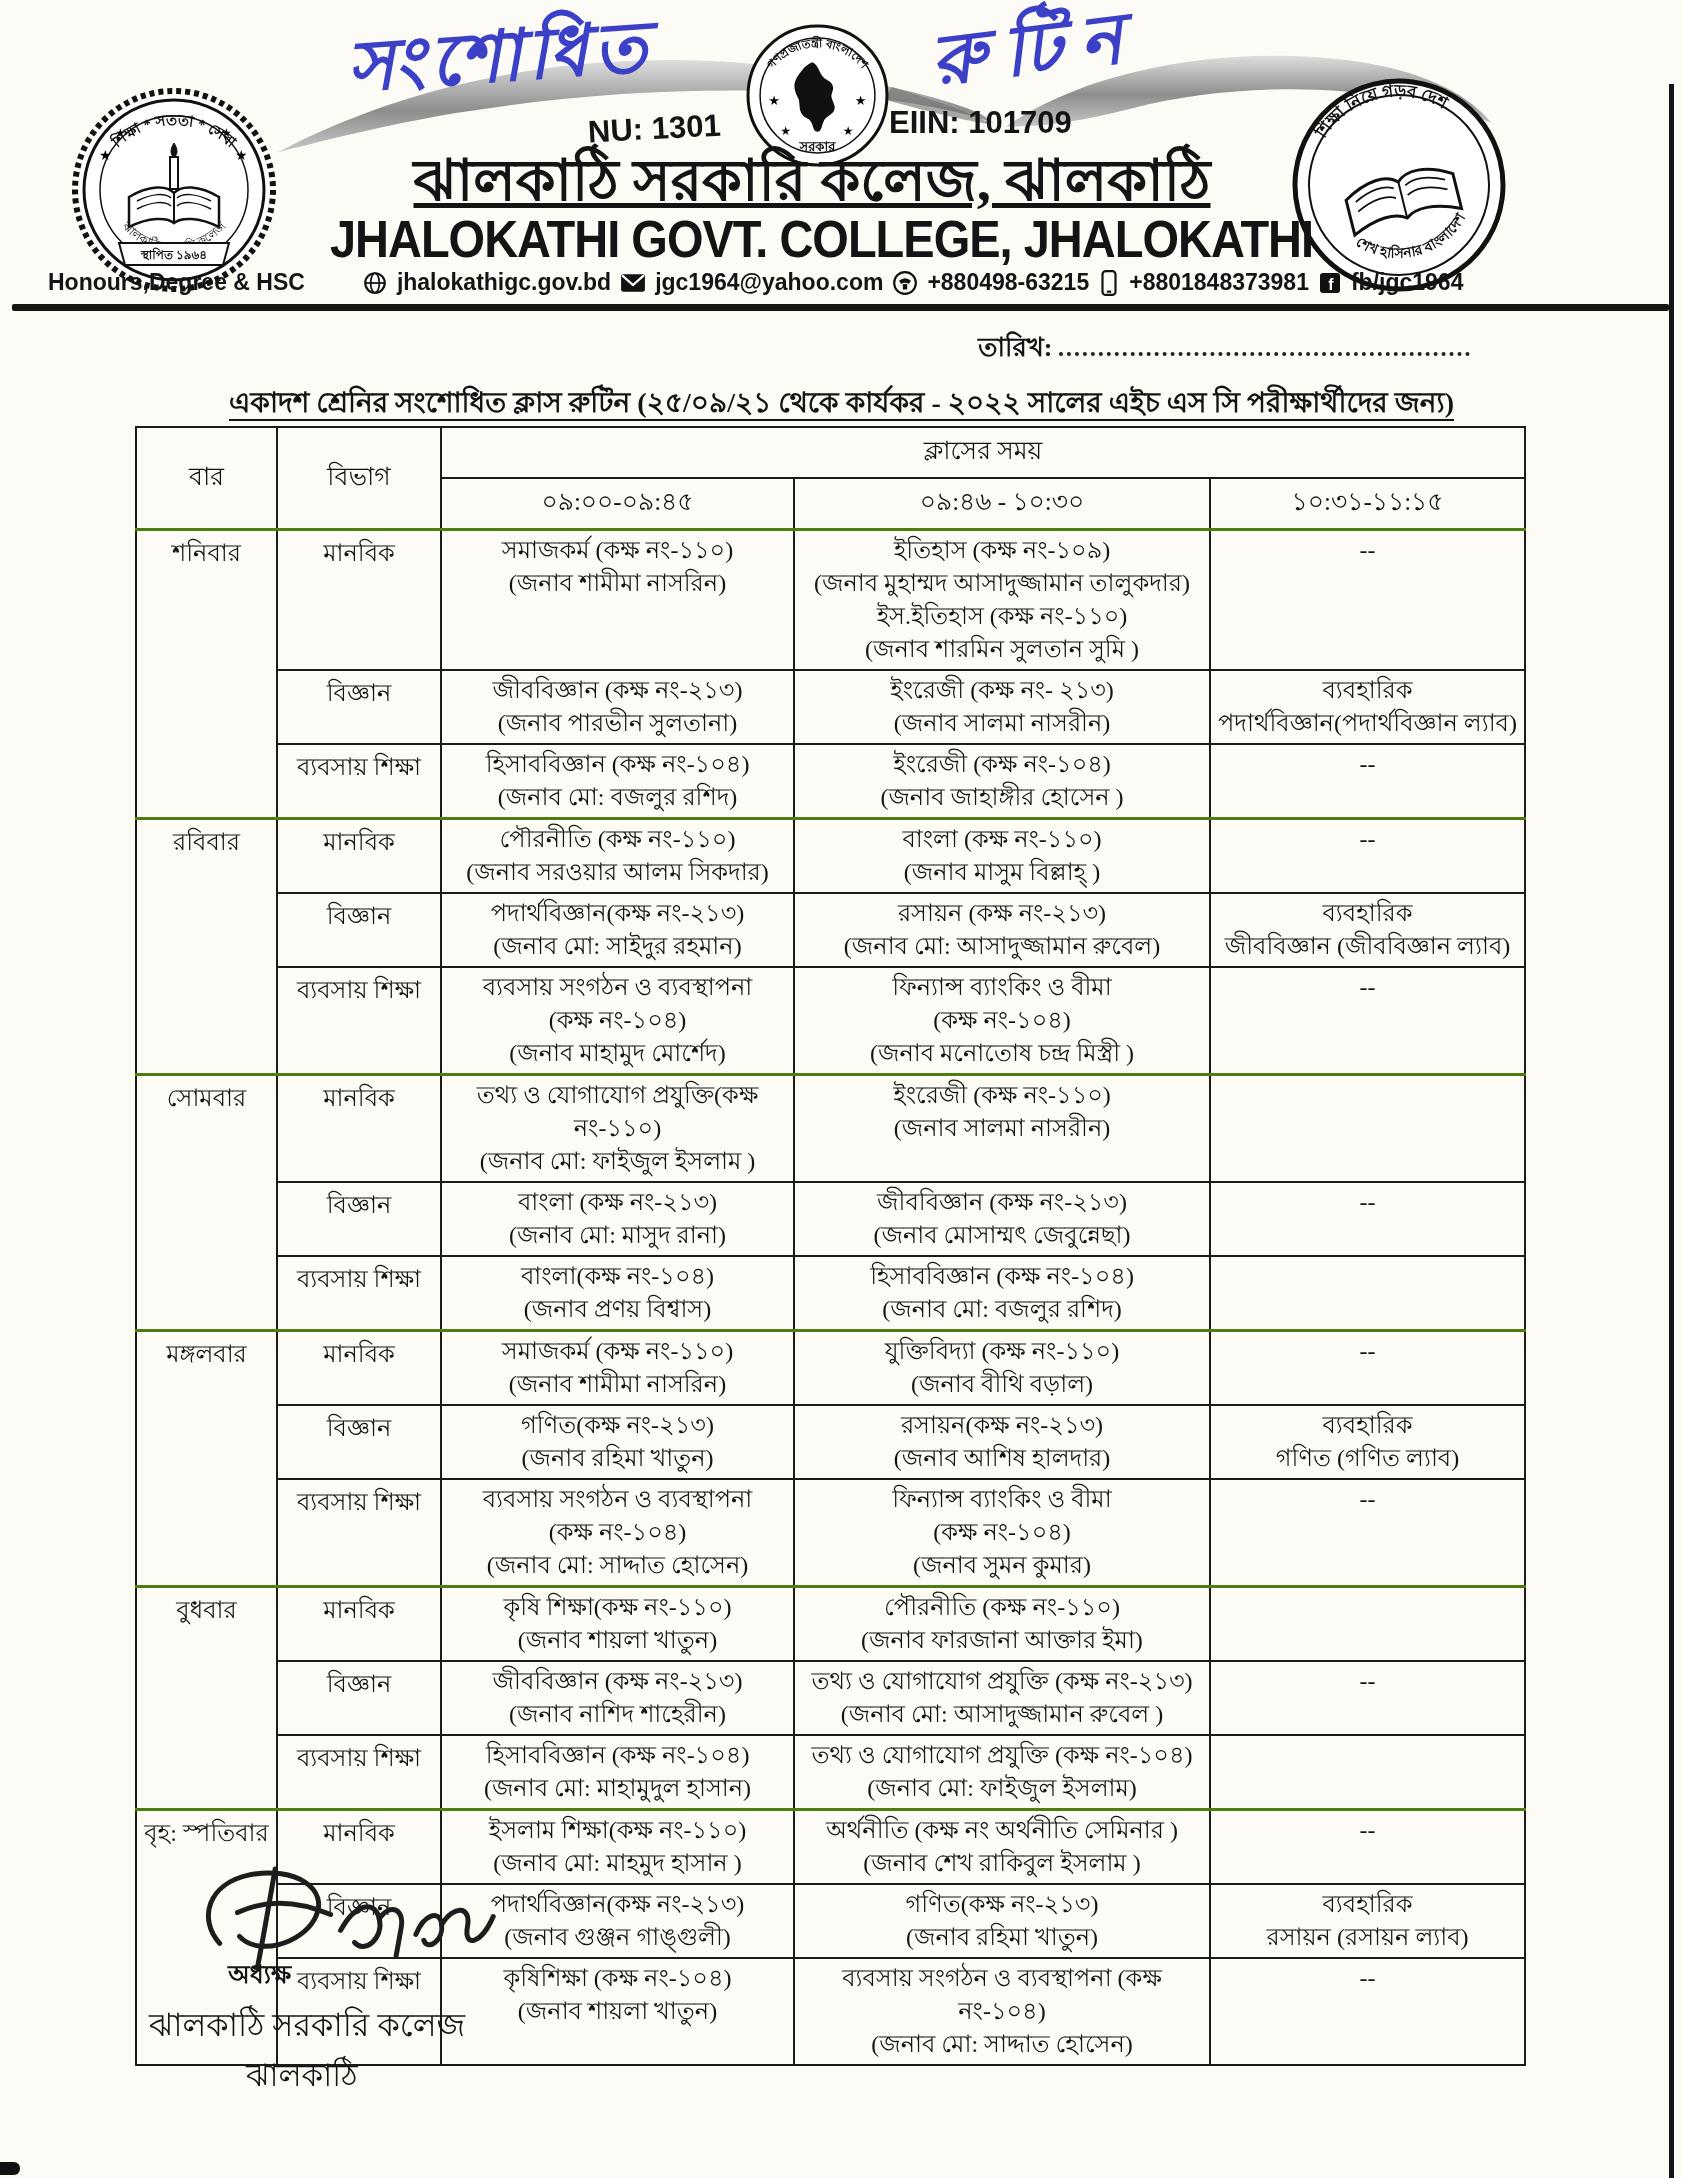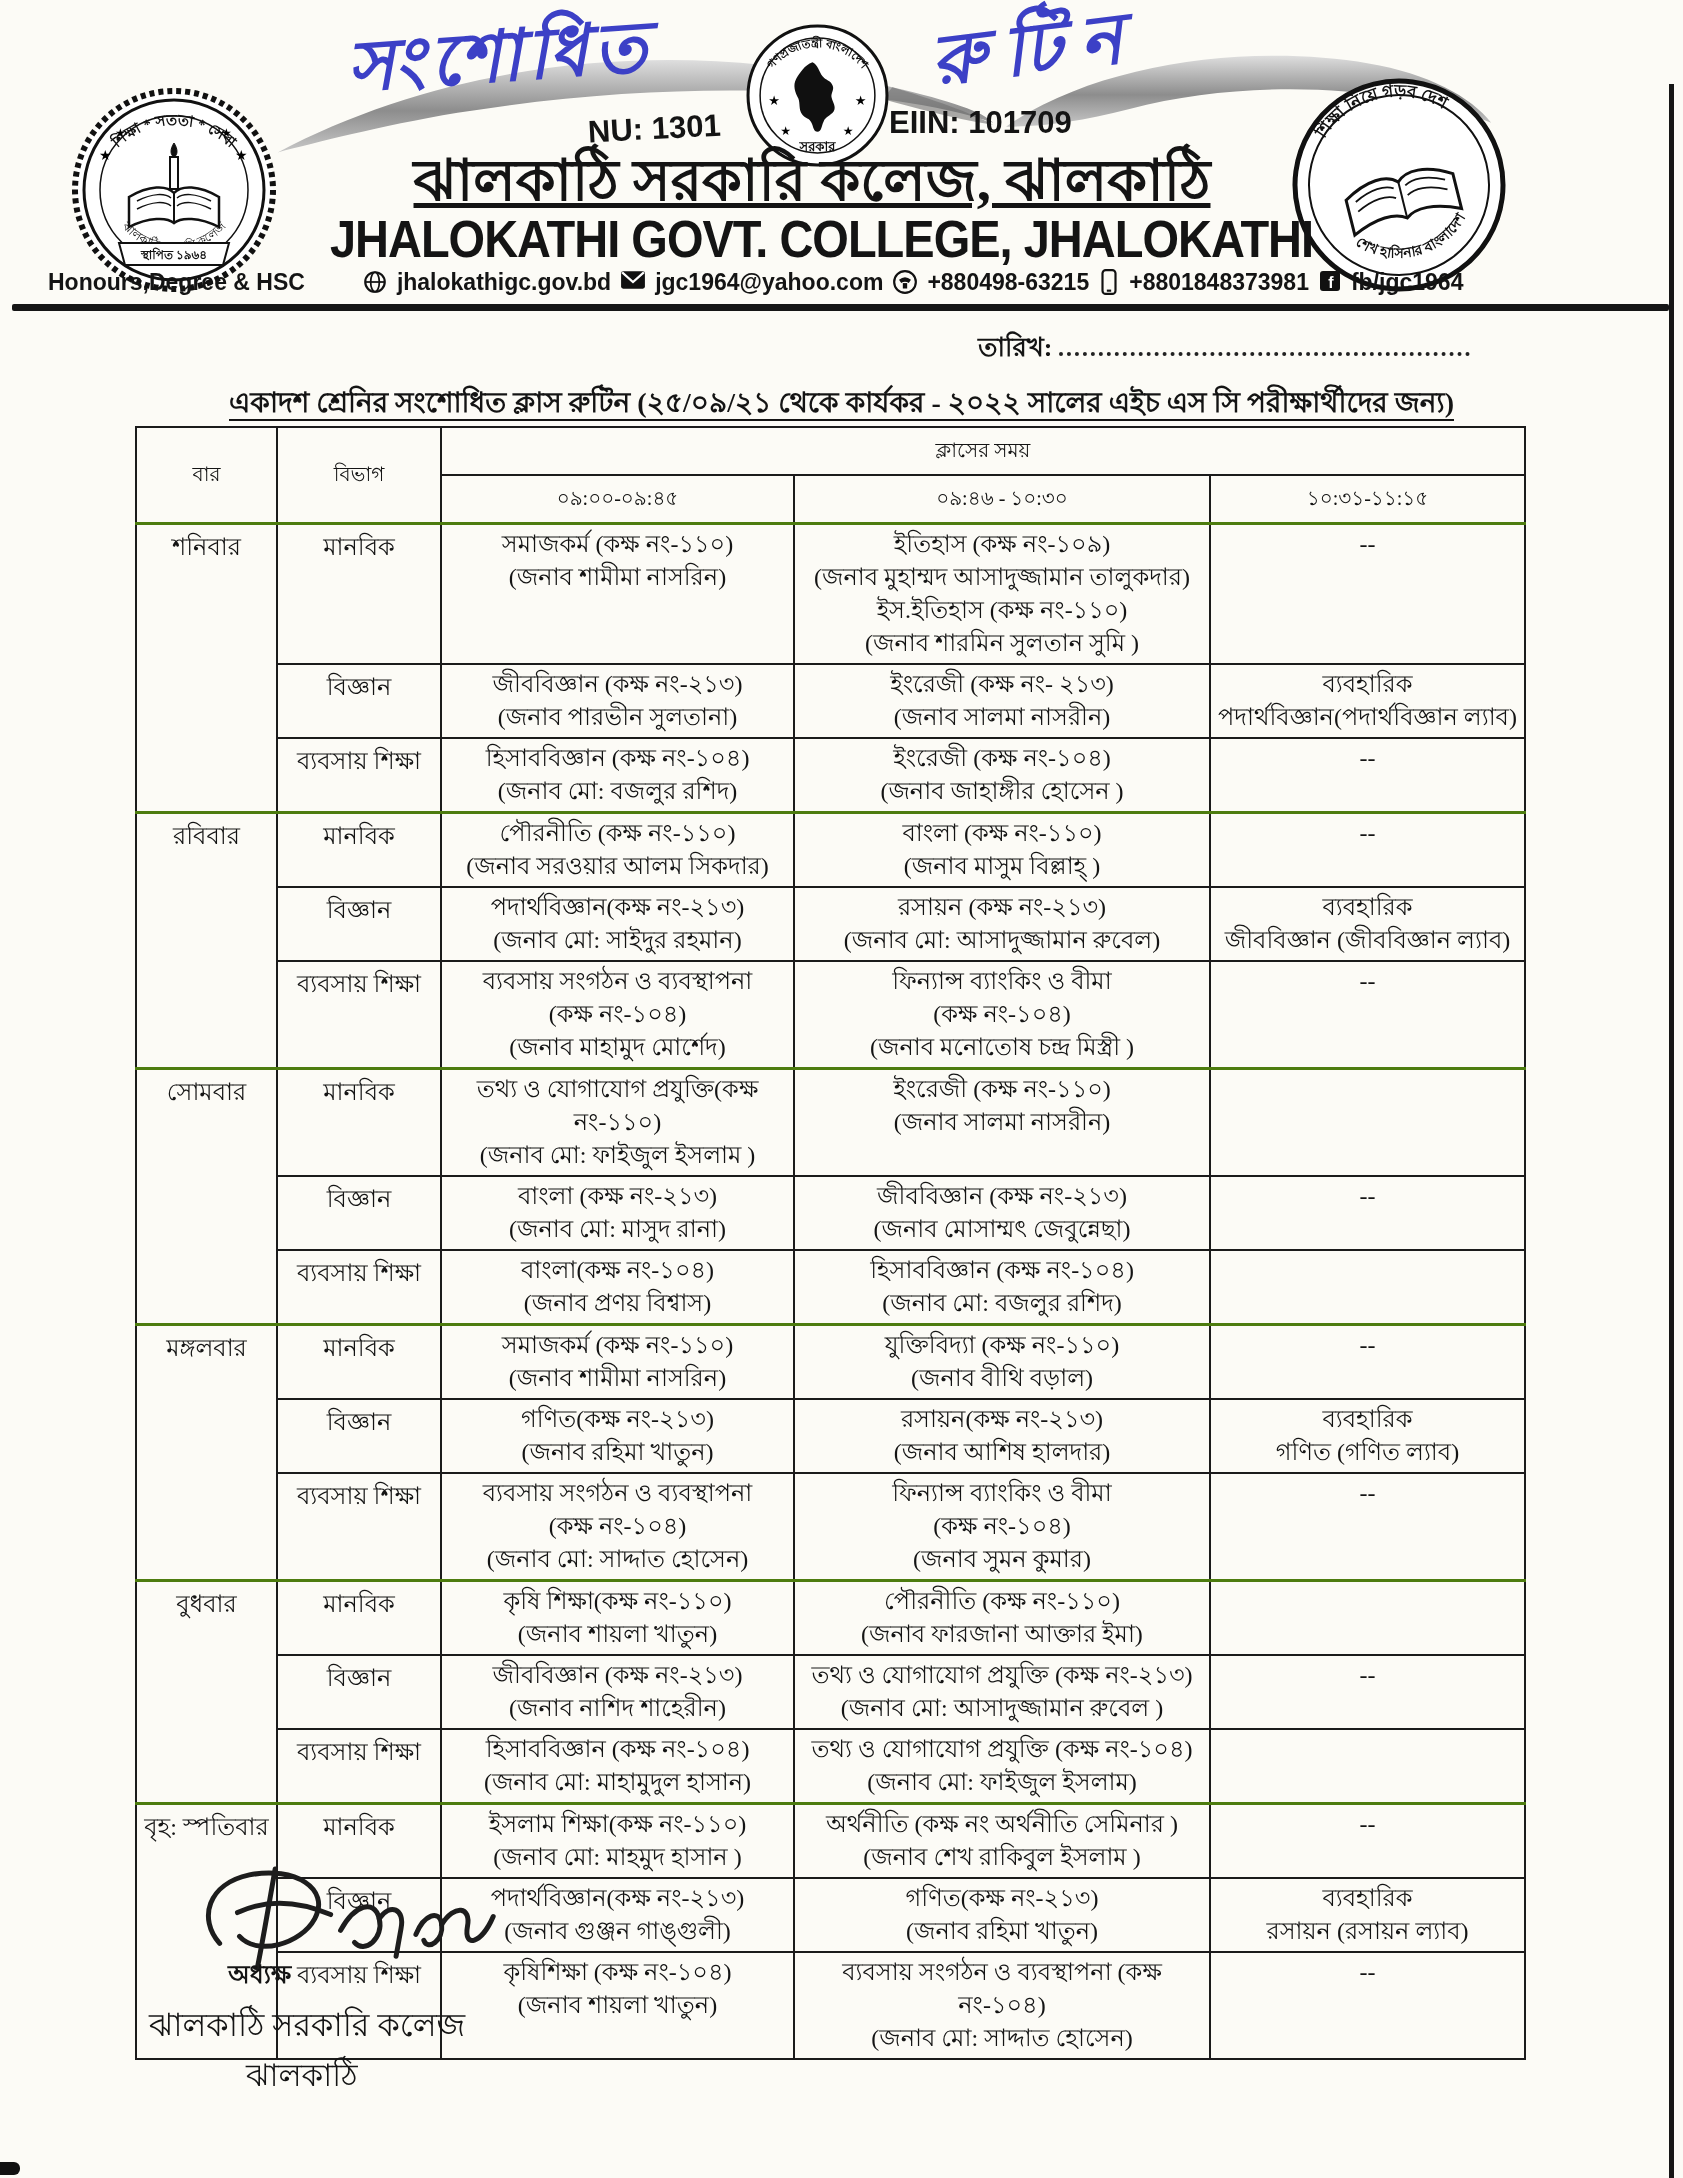--- a/index.html
+++ b/index.html
@@ -12,38 +12,38 @@
   .hand-left{left:347px;top:2px;font-size:71px;transform:rotate(-4deg);letter-spacing:6px;}
   .hand-right{left:931px;top:-6px;font-size:71px;transform:rotate(-7deg);letter-spacing:18px;}
   .nu-tag{left:588px;top:111px;font-size:31px;font-weight:bold;
           font-family:"Liberation Sans","DejaVu Sans",sans-serif;transform:rotate(-3deg);}
   .eiin-tag{left:889px;top:105px;font-size:31px;font-weight:bold;
           font-family:"Liberation Sans","DejaVu Sans",sans-serif;}
   .name-bn{left:0;top:137px;width:1624px;text-align:center;font-size:57px;font-weight:bold;text-decoration:underline;}
   .name-en{left:0;top:208px;width:1643px;text-align:center;font-size:47px;font-weight:bold;
            font-family:"Liberation Sans","DejaVu Sans",sans-serif;letter-spacing:-1px;
            transform:scaleY(1.12);transform-origin:top;}
-  .contact-row{left:48px;top:269px;width:1584px;display:flex;align-items:flex-start;gap:9px;
+  .contact-row{left:48px;top:269px;width:1584px;display:flex;align-items:center;gap:9px;
            font-family:"Liberation Sans","DejaVu Sans",sans-serif;font-size:23px;font-weight:bold;}
   .contact-row .programs{margin-right:48px;}
   .contact-row svg{vertical-align:middle;}
   .rule{left:12px;top:304px;width:1657px;height:7px;background:#161616;border-radius:2px;}
   .memo-left{left:74px;top:327px;font-size:26px;font-weight:bold;}
   .memo-right{left:978px;top:327px;font-size:26px;font-weight:bold;}
   .dots{display:inline-block;height:22px;border-bottom:4px dotted #222;margin-left:6px;}
   .dots1{width:327px;}
   .dots2{width:411px;}
   .doc-title{left:99px;top:381px;width:1485px;text-align:center;font-size:28px;font-weight:bold;
            text-decoration:underline;text-underline-offset:7px;text-decoration-thickness:2px;}
   
   table.routine{position:absolute;left:135px;top:426px;width:1389px;border-collapse:collapse;
            table-layout:fixed;}
   table.routine th,table.routine td{border:2px solid #1b1b1b;font-size:24px;
            text-align:center;padding:3px 4px;vertical-align:top;}
-  table.routine th{font-weight:normal;height:40px;vertical-align:middle;font-size:20px;}
+  table.routine th{font-weight:normal;height:40px;vertical-align:middle;font-size:25px;}
   td.day-cell{vertical-align:middle;font-size:25px;}
   td.division-cell{padding-top:8px;}
   .cl{line-height:33px;min-height:33px;}
   tr.day-start td{border-top:3px solid #4d7c0f;}
   
   .sig-svg{left:180px;top:1859px;}
   .f-designation{left:228px;top:1955px;font-size:25px;font-weight:bold;text-align:center;}
   .f-college{left:149px;top:2000px;font-size:32px;}
   .f-place{left:246px;top:2051px;font-size:31px;text-align:right;}
   

